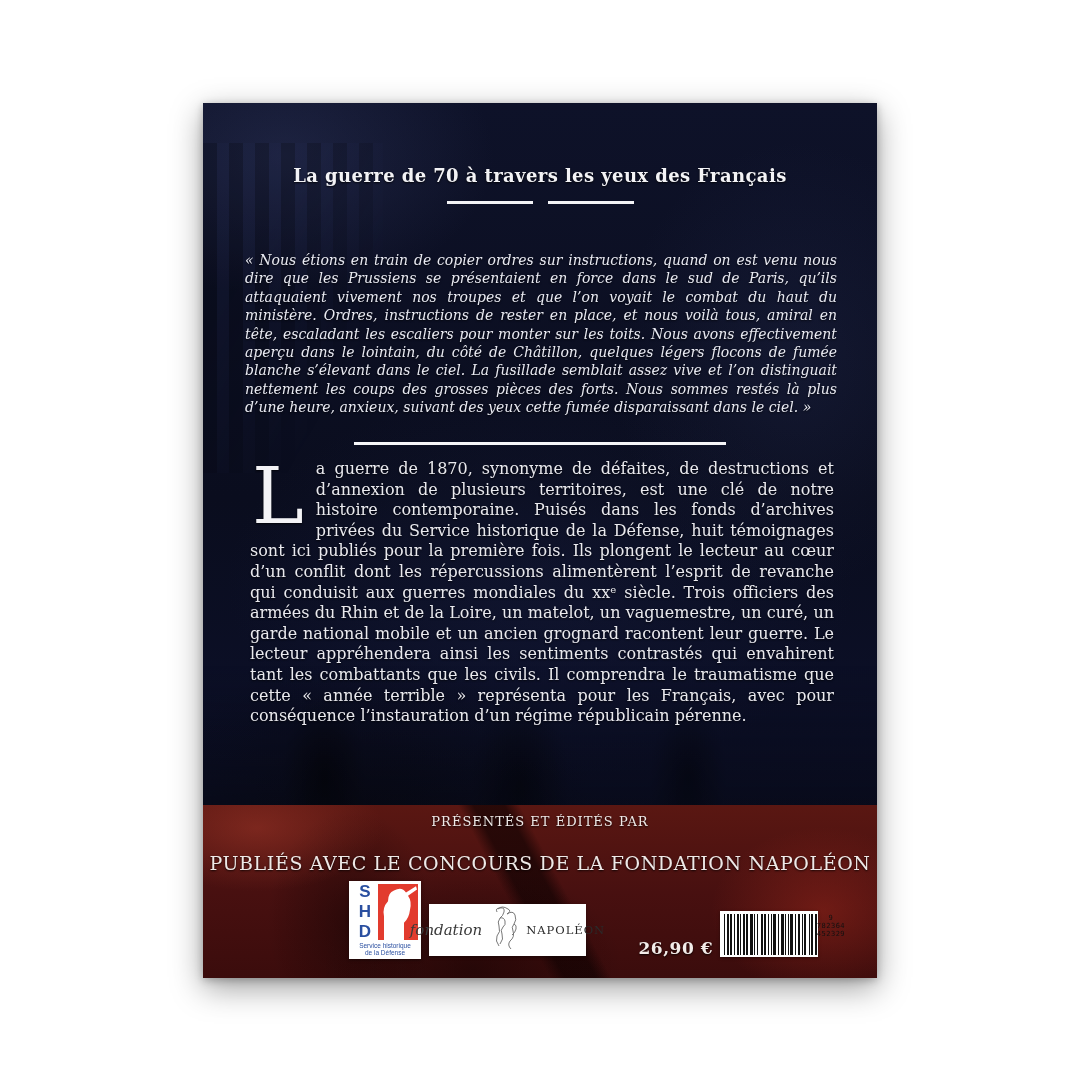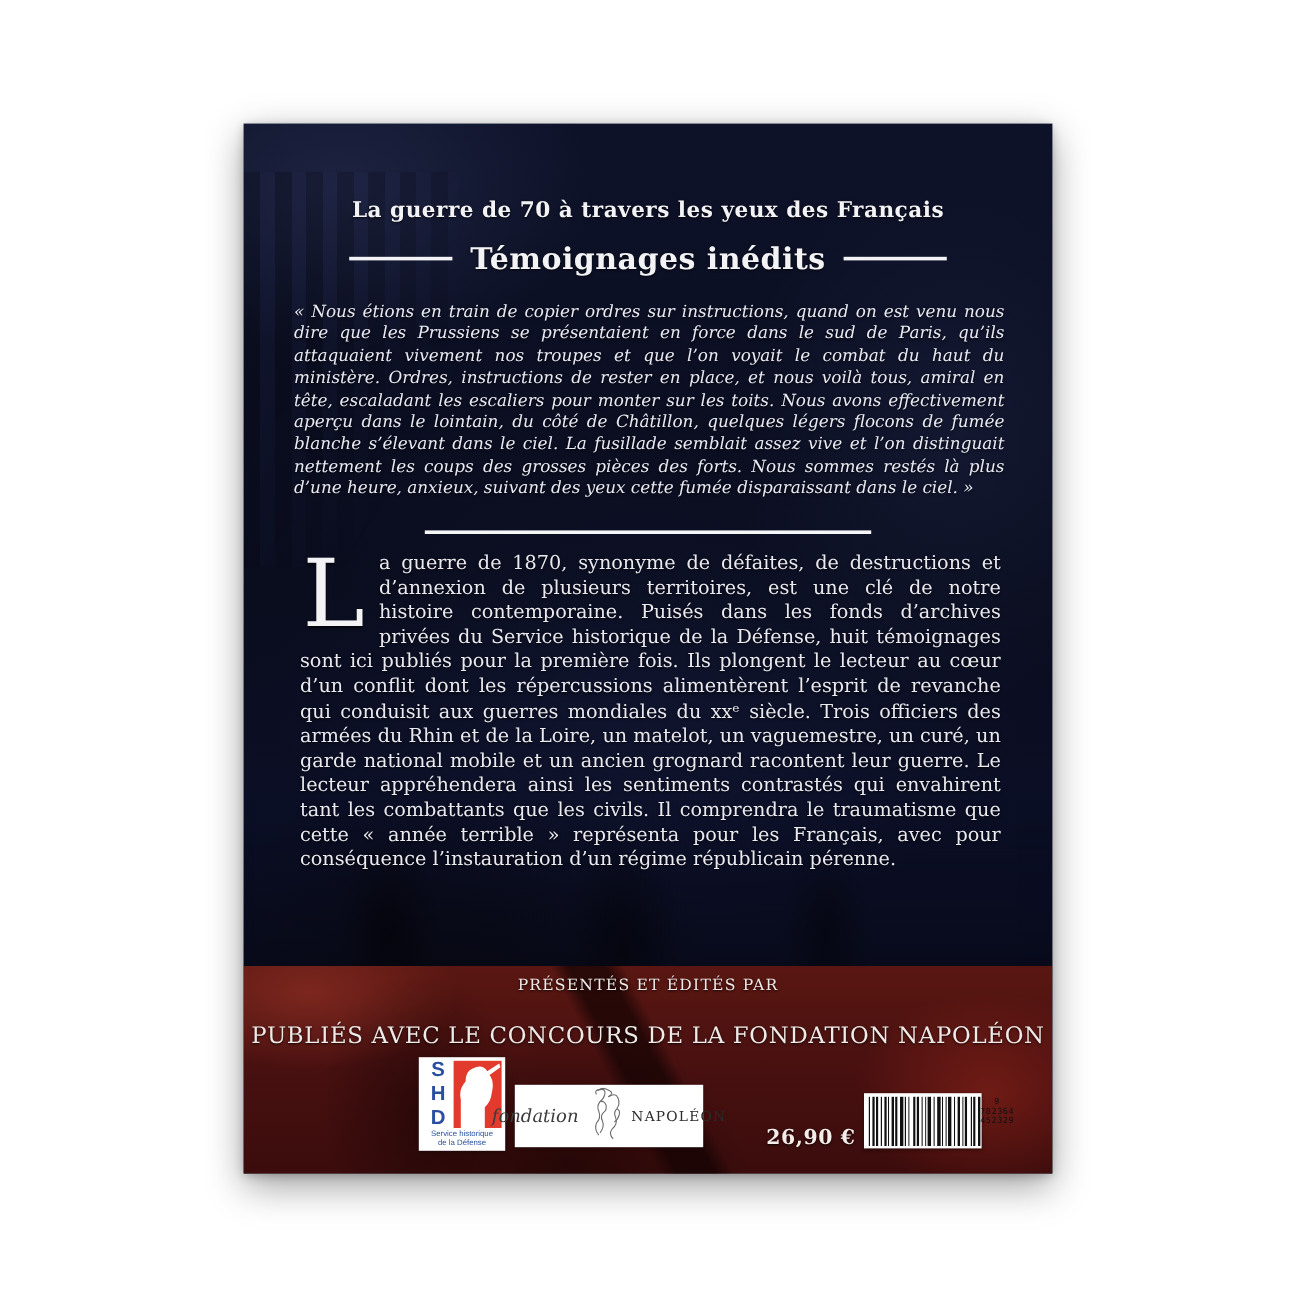--- a/index.html
+++ b/index.html
@@ -107,21 +107,20 @@
 <div id="canvas">
   <div class="cover">
     <div class="tex tex-shutter"></div>
     <div class="tex tex-figures"></div>
 
     <div class="title-block">
       <div class="cover-title">La guerre de 70 à travers les yeux des Français</div>
     </div>
     <div class="subtitle-row">
       <div class="subtitle-line"></div>
-      <div class="cover-subtitle">Témoignages inédits</div>
       <div class="subtitle-line"></div>
     </div>
 
     <div class="quote">« Nous étions en train de copier ordres sur instructions, quand on est venu nous dire que les Prussiens se présentaient en force dans le sud de Paris, qu’ils attaquaient vivement nos troupes et que l’on voyait le combat du haut du ministère. Ordres, instructions de rester en place, et nous voilà tous, amiral en tête, escaladant les escaliers pour monter sur les toits. Nous avons effectivement aperçu dans le lointain, du côté de Châtillon, quelques légers flocons de fumée blanche s’élevant dans le ciel. La fusillade semblait assez vive et l’on distinguait nettement les coups des grosses pièces des forts. Nous sommes restés là plus d’une heure, anxieux, suivant des yeux cette fumée disparaissant dans le ciel. »</div>
 
     <div class="divider"></div>
 
     <div class="body-text"><span class="dropcap">L</span><span>a guerre de 1870, synonyme de défaites, de destructions et d’annexion de plusieurs territoires, est une clé de notre histoire contemporaine. Puisés dans les fonds d’archives privées du Service historique de la Défense, huit témoignages sont ici publiés pour la première fois. Ils plongent le lecteur au cœur d’un conflit dont les répercussions alimentèrent l’esprit de revanche qui conduisit aux guerres mondiales du xxᵉ siècle. Trois officiers des armées du Rhin et de la Loire, un matelot, un vaguemestre, un curé, un garde national mobile et un ancien grognard racontent leur guerre. Le lecteur appréhendera ainsi les sentiments contrastés qui envahirent tant les combattants que les civils. Il comprendra le traumatisme que cette « année terrible » représenta pour les Français, avec pour conséquence l’instauration d’un régime républicain pérenne.</span></div>
 
     <div class="band">

